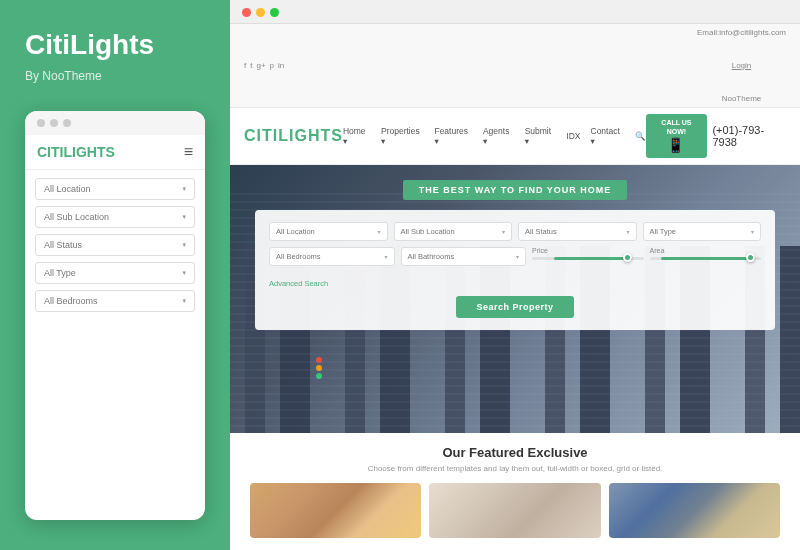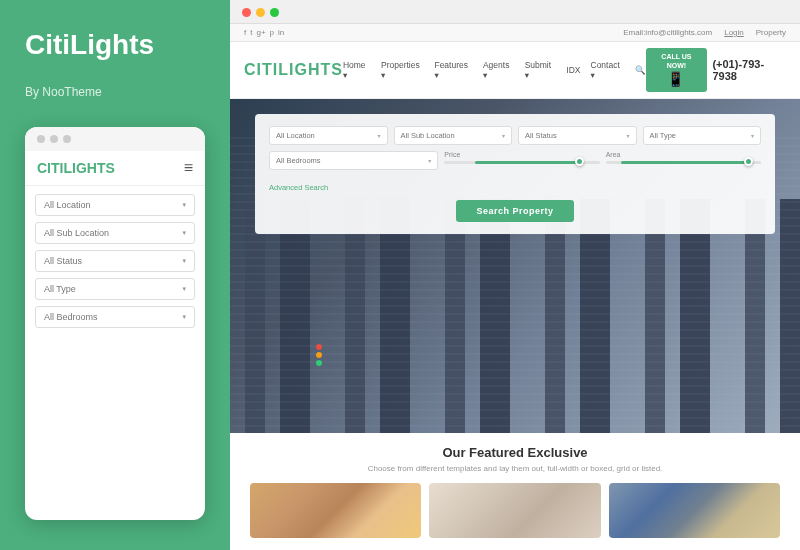--- a/index.html
+++ b/index.html
@@ -30,21 +30,21 @@
     }
     .brand-subtitle {
       font-size: 22px;
       font-weight: 300;
       color: #fff;
       margin-top: 2px;
     }
     .brand-by {
       font-size: 12px;
       color: rgba(255,255,255,0.8);
-      margin-top: 24px;
+      margin-top: 8px;
     }
 
     
     .mobile-mockup {
       margin-top: 28px;
       background: #fff;
       border-radius: 12px;
       overflow: hidden;
       box-shadow: 0 4px 20px rgba(0,0,0,0.2);
       flex: 1;
@@ -149,21 +149,21 @@
       background: #f8f8f8;
       border-bottom: 1px solid #e5e5e5;
       padding: 4px 14px;
       display: flex;
       justify-content: space-between;
       align-items: center;
       font-size: 8px;
       color: #888;
     }
     .utility-left { display: flex; gap: 4px; }
-    .utility-right { display: flex; gap: 12px; align-items: center; }
+    .utility-right { display: flex; gap: 24px; align-items: center; flex-direction: column; }
     .utility-right span { color: #888; }
 
     
     .main-nav {
       background: #fff;
       padding: 6px 14px;
       display: flex;
       align-items: center;
       justify-content: space-between;
       border-bottom: 1px solid #eee;
@@ -193,21 +193,21 @@
       padding: 4px 6px;
       border-radius: 3px;
       font-size: 7px;
       color: #fff;
       font-weight: 700;
       text-align: center;
       line-height: 1.3;
     }
     .call-number {
       font-size: 11px;
-      font-weight: 700;
+      font-weight: 400;
       color: #333;
     }
 
     
     .hero-section {
       position: relative;
       flex: 1;
       display: flex;
       flex-direction: column;
       overflow: hidden;
@@ -470,21 +470,21 @@
       <div class="utility-left">
         <span style="cursor:pointer;">f</span>
         <span style="cursor:pointer;">t</span>
         <span style="cursor:pointer;">g+</span>
         <span style="cursor:pointer;">p</span>
         <span style="cursor:pointer;">in</span>
       </div>
       <div class="utility-right">
         <span style="cursor:pointer;">Email:info@citilights.com</span>
         <span style="cursor:pointer;text-decoration:underline;">Login</span>
-        <span style="cursor:pointer;">Property</span>
+        <span style="cursor:pointer;">NooTheme</span>
       </div>
     </div>
 
     <div class="main-nav">
       <div class="nav-logo">
         <span>CITI</span><span style="color:#4caf7d">LIGHTS</span>
       </div>
       <div class="nav-links">
         <a>Home ▾</a>
         <a>Properties ▾</a>
@@ -506,20 +506,21 @@
 
     <div class="hero-section">
       <div class="hero-bg">
         <div class="traffic-lights-accent">
           <div class="tl-red"></div>
           <div class="tl-yellow"></div>
           <div class="tl-green2"></div>
         </div>
       </div>
       <div class="hero-content">
+        <div class="hero-tagline">THE BEST WAY TO FIND YOUR HOME</div>
 
         <div class="search-box">
           
           <div class="search-row">
             <div class="search-select">
               <span>All Location</span>
               <span class="search-select-arrow">▾</span>
             </div>
             <div class="search-select">
               <span>All Sub Location</span>
@@ -532,20 +533,24 @@
             <div class="search-select">
               <span>All Type</span>
               <span class="search-select-arrow">▾</span>
             </div>
           </div>
 
           
           <div class="search-row">
             <div class="search-select">
               <span>All Bedrooms</span>
+              <span class="search-select-arrow">▾</span>
+            </div>
+            <div class="search-select">
+              <span>All Bathrooms</span>
               <span class="search-select-arrow">▾</span>
             </div>
             <div class="range-group">
               <div class="range-label">Price</div>
               <div class="range-slider">
                 <div class="range-fill"></div>
                 <div class="range-thumb"></div>
               </div>
             </div>
             <div class="range-group">

